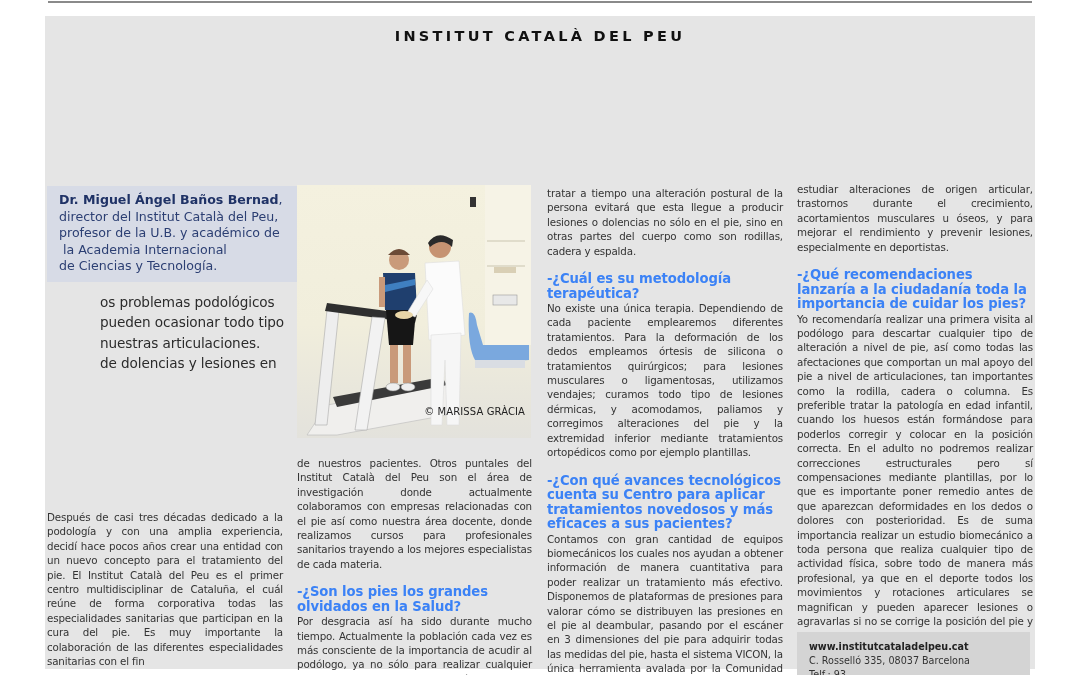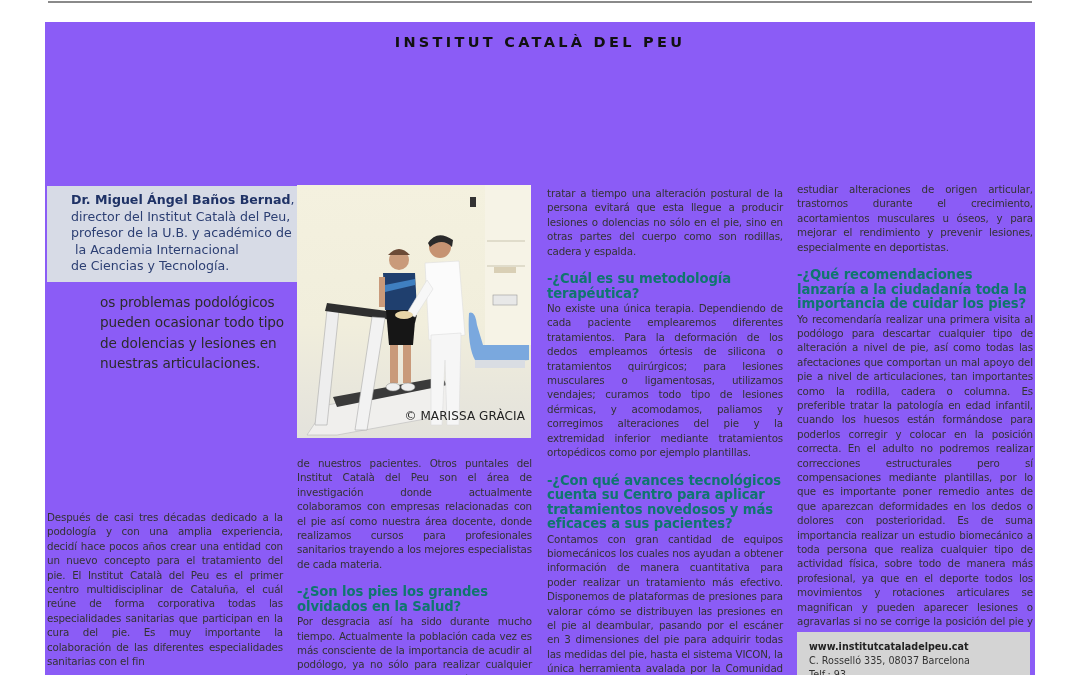--- a/index.html
+++ b/index.html
@@ -1,48 +1,48 @@
 <!DOCTYPE html>
 <html><head>
 <meta charset="utf-8">
 <style>
   * { box-sizing: border-box; margin: 0; padding: 0; }
   html, body { width: 1077px; height: 675px; overflow: hidden; background: #ffffff; }
   body { position: relative; font-family: "DejaVu Sans", sans-serif; color: #2b2b2b; }
 
   .top-rule { position: absolute; left: 48px; top: 1px; width: 984px; height: 2px; background: #8a8a8a; }
 
-  .page { position: absolute; left: 45px; top: 22px; width: 990px; height: 653px; background: #8b5cf6; }
+  .page { position: absolute; left: 45px; top: 16px; width: 990px; height: 653px; background: #e5e5e5; }
 
   .masthead { position: absolute; left: 0; top: 12px; width: 990px; text-align: center;
     font-family: "DejaVu Sans", sans-serif; font-weight: bold; font-size: 14.5px;
     letter-spacing: 3.3px; color: #111; }
 
   
   .author-box { position: absolute; left: 47px; top: 186px; width: 250px; height: 96px;
-    background: #d7dbe6; padding: 6px 0 0 24px; font-size: 12.6px; line-height: 16.6px; color: #2c3f73; }
+    background: #d7dbe6; padding: 6px 0 0 12px; font-size: 12.6px; line-height: 16.6px; color: #2c3f73; }
   .author-box b { color: #1f3266; }
 
   
   .lead { position: absolute; left: 47px; top: 292px; width: 250px;
     font-size: 13.6px; line-height: 20.3px; color: #2b2b2b; letter-spacing: -0.1px; }
   .lead .indent { padding-left: 53px; display: block; }
 
-  .q { font-weight: bold; color: #0f766e; font-size: 13.2px; line-height: 14.5px; letter-spacing: -0.1px; }
+  .q { font-weight: bold; color: #3b82f6; font-size: 13.2px; line-height: 14.5px; letter-spacing: -0.1px; }
   .body-text { font-size: 10.3px; line-height: 14.4px; color: #333; text-align: justify; letter-spacing: -0.15px; }
 
   .col { position: absolute; }
   .col1 { left: 47px; top: 510px; width: 236px; }
   .col2 { left: 297px; top: 456px; width: 235px; }
   .col3 { left: 547px; top: 186px; width: 236px; }
   .col4 { left: 797px; top: 182px; width: 236px; }
 
   .photo { position: absolute; left: 297px; top: 185px; width: 234px; height: 253px; overflow: hidden;
     background: linear-gradient(180deg, #f4f1df 0%, #f1eedc 55%, #e9e7dc 80%, #e3e2dc 100%); }
-  .photo .credit { position: absolute; right: 6px; bottom: 15px; font-size: 12px; color: #222; letter-spacing: 0.1px; }
+  .photo .credit { position: absolute; right: 6px; bottom: 21px; font-size: 10px; color: #222; letter-spacing: 0.1px; }
 
   .gap { height: 14px; }
 
   .contact-box { position: absolute; left: 797px; top: 632px; width: 233px; height: 43px; background: #d4d4d4;
     padding: 8px 0 9px 12px; font-size: 9.6px; line-height: 14px; color: #333; }
   .contact-box .url { font-weight: bold; color: #222; }
 </style>
 </head>
 <body>
 
@@ -56,22 +56,22 @@
   <b>Dr. Miguel Ángel Baños Bernad</b><span>,</span><br>
   <span>director del Institut Català del Peu,</span><br>
   <span>profesor de la U.B. y académico de</span><br>
   <span style="white-space:pre"> la Academia Internacional</span><br>
   <span>de Ciencias y Tecnología.</span>
 </div>
 
 <div class="lead">
   <span class="indent">os problemas podológicos</span>
   <span class="indent">pueden ocasionar todo tipo</span>
+  <span class="indent">nuestras articulaciones.</span>
   <span class="indent">de dolencias y lesiones en</span>
-  <span class="indent">nuestras articulaciones.</span>
 </div>
 
 <div class="photo">
   <svg width="234" height="253" viewBox="0 0 234 253">
 
     <rect x="188" y="0" width="46" height="160" fill="#f6f3e6"></rect>
     <rect x="190" y="55" width="38" height="2" fill="#e0dccb"></rect>
     <rect x="190" y="80" width="38" height="2" fill="#e0dccb"></rect>
     <rect x="197" y="82" width="22" height="6" fill="#d9cfb5"></rect>
     <rect x="173" y="12" width="6" height="10" fill="#333"></rect>

